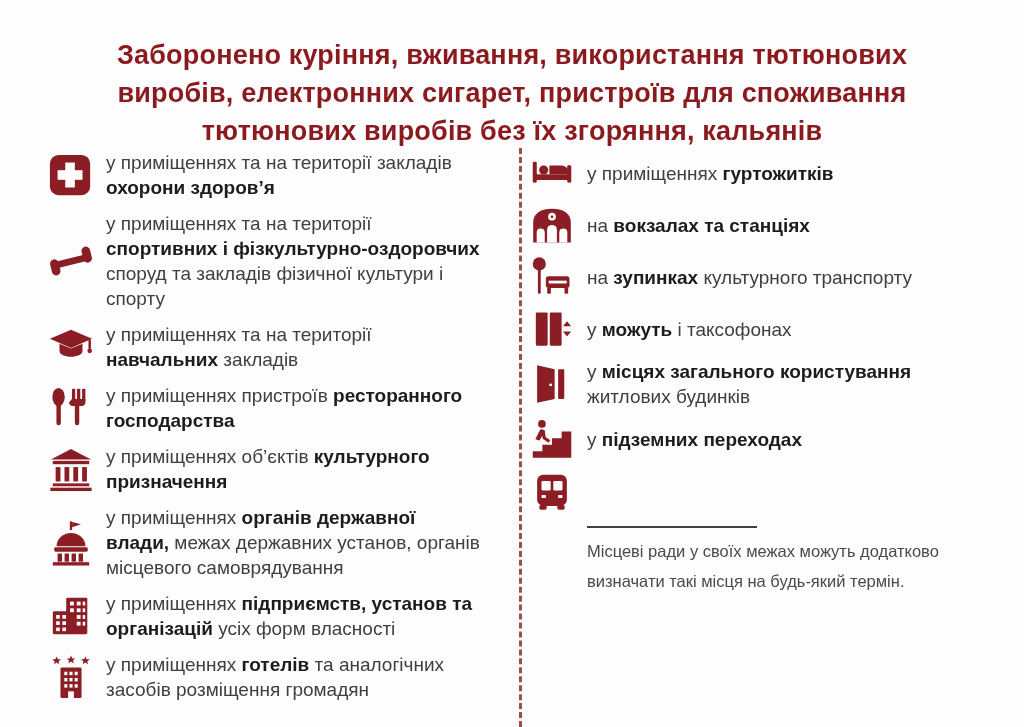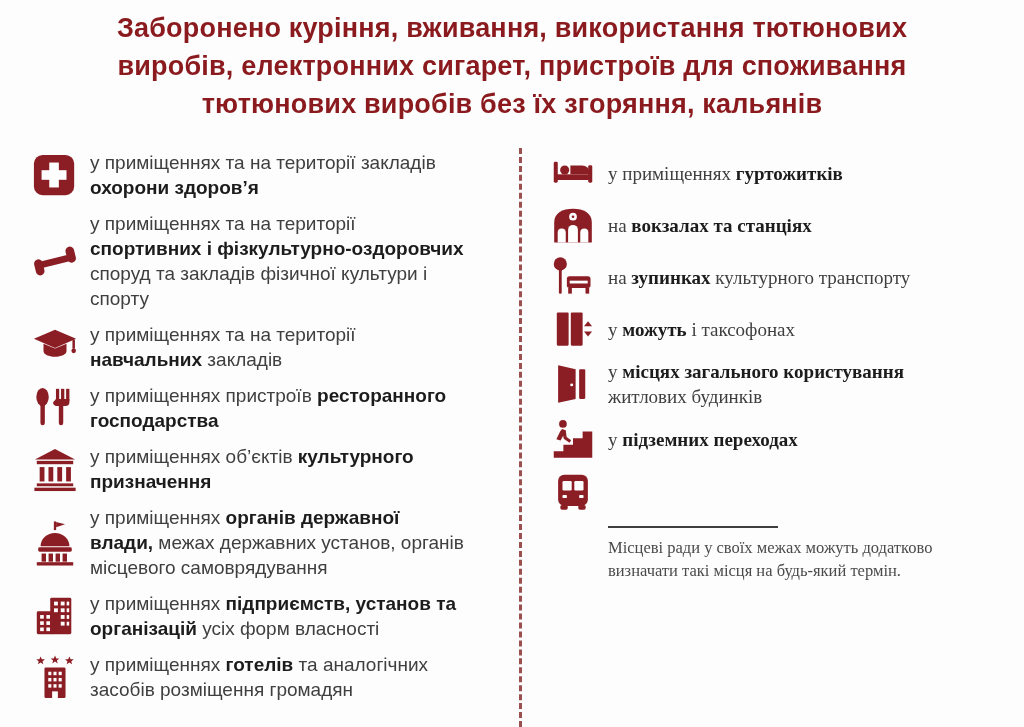--- a/index.html
+++ b/index.html
@@ -3,45 +3,45 @@
 <meta charset="utf-8">
 <style>
   html,body { margin:0; padding:0; }
   .page {
     position:relative; width:1024px; height:727px;
     background:#fdfdfd; overflow:hidden;
     font-family:"Liberation Sans", sans-serif;
     --accent:#8B1E24; --header:#8B1A1E; --text:#3F3F3F; --bold:#1C1C1C; --divider:#9B5050;
   }
   .header {
-    margin:9px 30px 0; text-align:center; white-space:pre-line;
+    margin:36px 30px 0; text-align:center; white-space:pre-line;
     font-size:27px; line-height:38px; font-weight:700; color:var(--header);
     letter-spacing:.2px;
   }
   .divider {
     position:absolute; left:519px; top:148px; height:579px; width:0;
     border-left:3px dashed var(--divider);
   }
   .col { position:absolute; }
-  .col-left  { left:32px;  top:150px; width:456px; }
-  .col-right { left:550px; top:151px; width:464px;font-family:Liberation Serif, serif; }
+  .col-left  { left:48px;  top:150px; width:456px; }
+  .col-right { left:529px; top:151px; width:464px; }
   .item { display:flex; align-items:center; gap:12px; }
   .col-left  .item { margin-bottom:11px; }
   .col-right .item { margin-bottom:8px; }
   .icon { width:46px; min-width:46px; display:flex; align-items:center; justify-content:center; }
   .icon svg { fill:var(--accent); }
   .col-left  .icon svg { width:46px; height:46px; }
   .col-right .icon svg { width:42px; height:44px; }
   .text {
     margin:0; font-size:19px; line-height:25px; color:var(--text); white-space:pre-line;
   }
   .seg-b { font-weight:700; color:var(--bold); }
   .footnote { margin:13px 0 0 58px; }
   .footnote-line { width:170px; border-top:2px solid #3F3F3F; margin-bottom:8px; }
-  .footnote p { margin:0; font-size:16.5px; line-height:23px; color:#4A4A4A; white-space:pre-line; }
+  .footnote p { margin:0; font-size:16.5px; line-height:30px; color:#4A4A4A; white-space:pre-line; }
 </style>
 </head>
 <body>
 
 <div class="page" style="--accent: #8B1E24; --header: #8B1A1E; --text: #3F3F3F; --bold: #1C1C1C; --divider: #9B5050;">
   <h1 class="header">Заборонено куріння, вживання, використання тютюнових
 виробів, електронних сигарет, пристроїв для споживання
 тютюнових виробів без їх згоряння, кальянів</h1>
   <div class="divider"></div>
 

